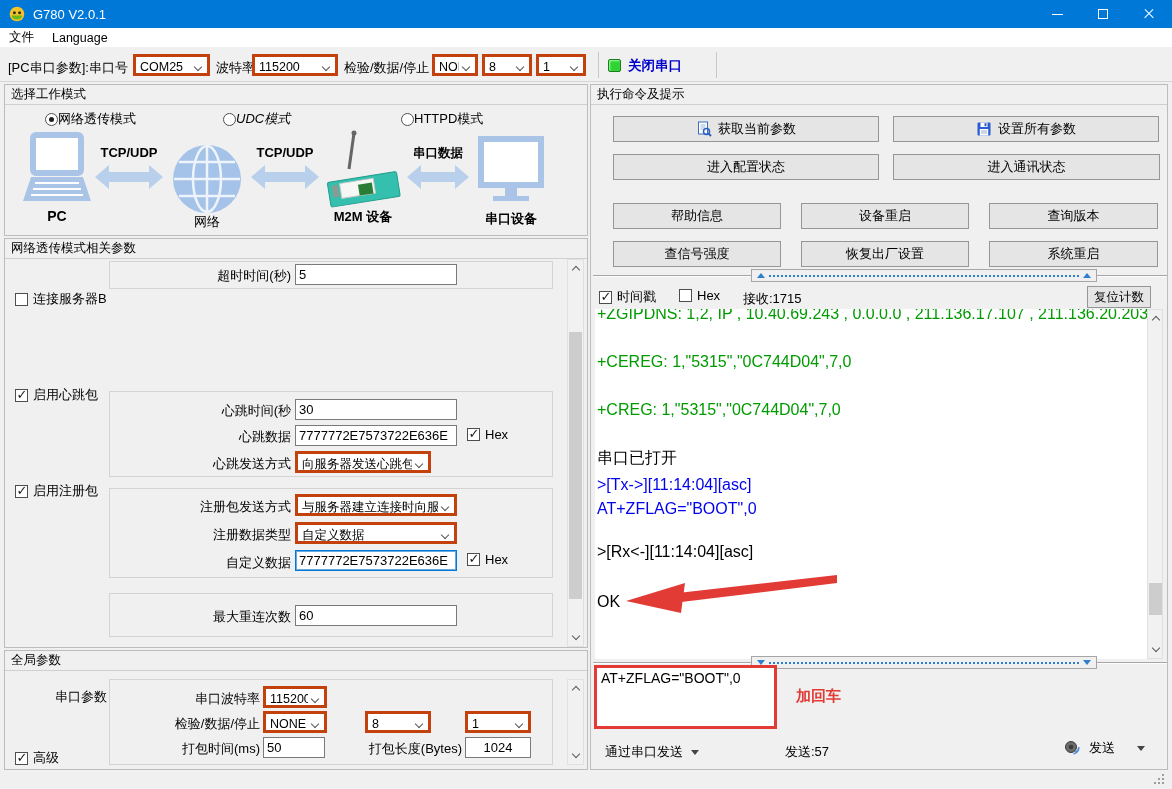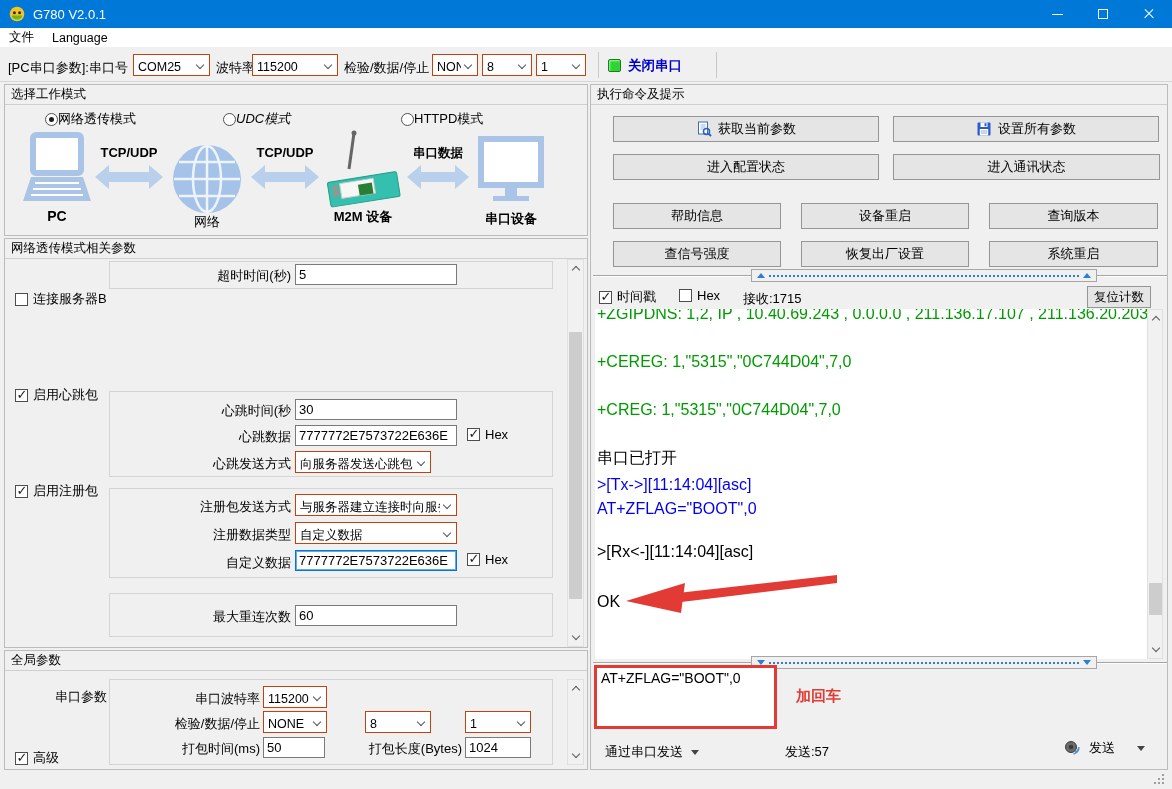--- a/index.html
+++ b/index.html
@@ -19,21 +19,21 @@
   .ic-close i{position:absolute;left:0;top:5px;width:12px;height:1.4px;background:#fff;display:block;}
   .ic-close i:first-child{transform:rotate(45deg);} .ic-close i:last-child{transform:rotate(-45deg);}
 
   
   .menubar{position:absolute;left:0;top:28px;width:1172px;height:20px;background:#fff;display:flex;align-items:center;border-bottom:1px solid #f0f0f0;}
   .menu-item{padding:0 9px;font-size:12.5px;}
 
   
   .toolbar{position:absolute;left:0;top:48px;width:1172px;height:34px;background:#f0f0f0;border-bottom:1px solid #d6d6d6;}
   .tb-label{position:absolute;top:11px;font-size:13px;}
-  .combo{position:absolute;top:6px;height:22px;background:#fff;border:1px solid #c2410c;display:flex;align-items:center;padding:4px 16px 0 4px;overflow:hidden;}
+  .combo{position:absolute;top:6px;height:22px;background:#fff;border:3px solid #c2410c;display:flex;align-items:center;padding:4px 16px 0 4px;overflow:hidden;}
   .combo-txt{font-size:12.5px;white-space:nowrap;overflow:hidden;}
   .chev{position:absolute;right:6px;top:7px;width:6px;height:6px;border-right:1.4px solid #555;border-bottom:1.4px solid #555;transform:rotate(45deg);}
   .tb-sep{position:absolute;top:4px;width:1px;height:26px;background:#c9c9c9;}
   .led{position:absolute;width:13px;height:13px;background:#2fd434;border:1px solid #1c7a1f;border-radius:2px;box-shadow:inset 1px 1px 2px #9dfb9d;}
   .close-serial{position:absolute;top:9px;font-size:13.5px;font-weight:bold;color:#0000cc;}
 
   
   .gbox{position:absolute;border:1px solid #bcbcbc;}
   .gbox-title{height:20px;line-height:19px;padding-left:6px;border-bottom:1px solid #cfcfcf;font-size:12.5px;}
   .panelbox{position:absolute;border:1px solid #d4d4d4;}
@@ -294,21 +294,21 @@
       <span class="chev"></span>
     </div>
     <div class="combo" style="left:460px;top:60px;width:66px;">
       <span class="combo-txt">1</span>
       <span class="chev"></span>
     </div>
 
     <span class="lbl" style="left:60px;top:89px;width:195px;">打包时间(ms)</span>
     <input class="tinput" style="left: 258px; top: 86px; width: 62px;" value="50">
     <span class="lbl" style="left:330px;top:89px;width:127px;">打包长度(Bytes)</span>
-    <input class="tinput" style="left: 460px; top: 86px; width: 66px;" value="1024">
+    <input class="tinput" style="left: 460px; top: 86px; width: 66px; text-align: center;" value="1024">
 
     <div class="cbrow" style="left:10px;top:98px;">
       <span class="cb checked"></span>
       <span>高级</span>
     </div>
 
     <div class="vscroll" style="left:562px;top:28px;height:86px;">
       <div class="sarr up" style="top:0;">
           <span class="c"></span>
         </div>

